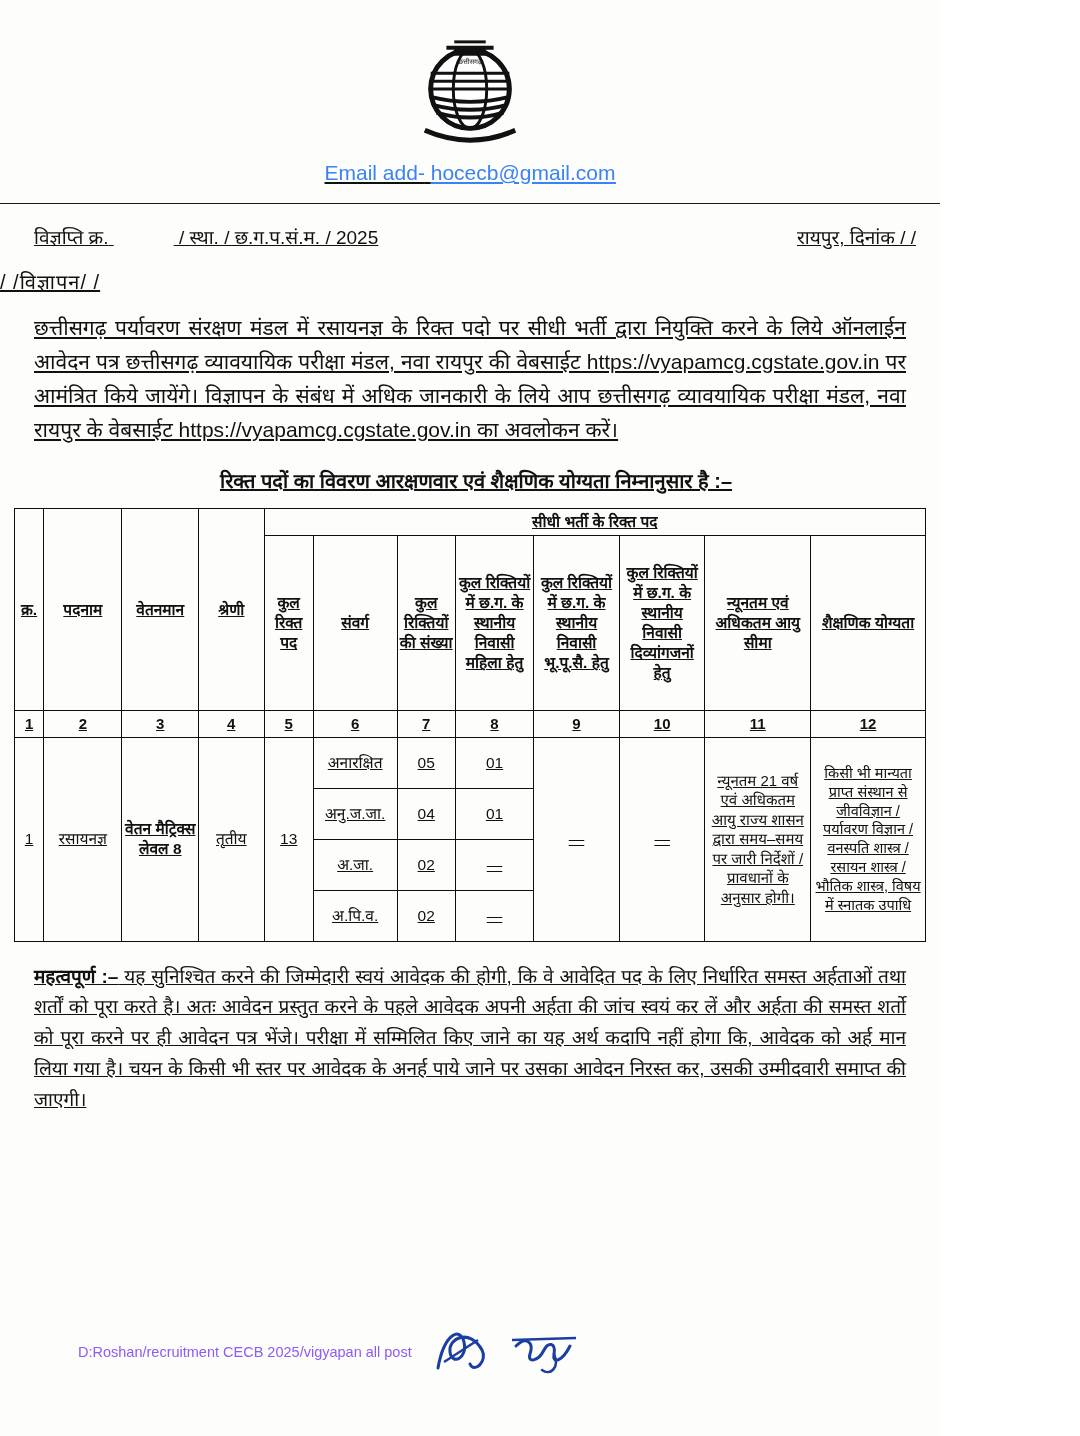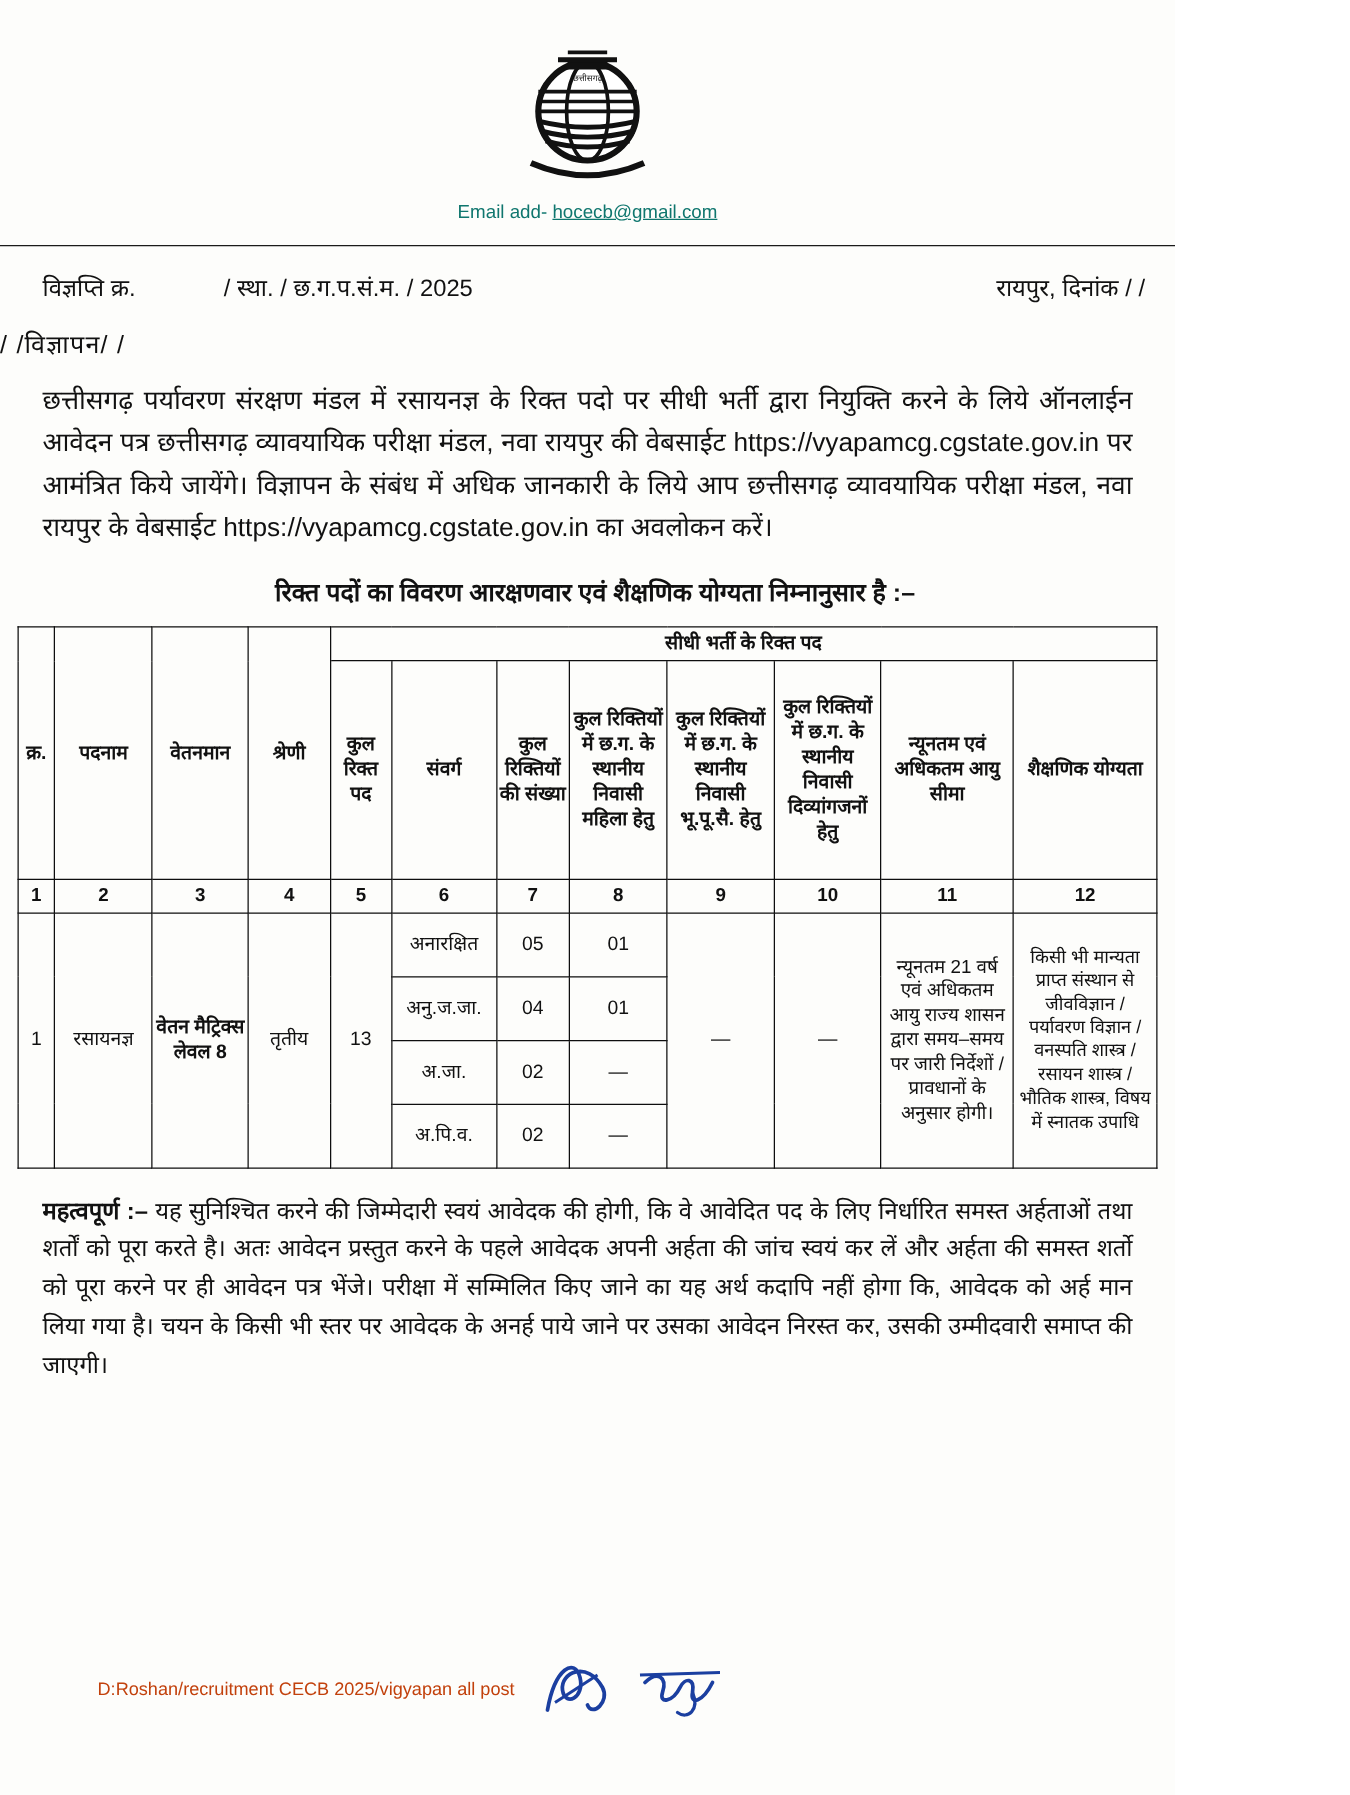--- a/index.html
+++ b/index.html
@@ -13,20 +13,21 @@
     font-family: "Liberation Sans", sans-serif;
     color: #111111;
     position: relative;
     overflow: hidden;
   }
   .page {
     position: relative;
     width: 940px;
     height: 1436px;
     background: #fdfdfb;
+    text-decoration: underline;
   }
 
   
   .header {
     text-align: center;
     padding-top: 34px;
   }
   .emblem {
     width: 118px;
     height: 118px;
@@ -36,23 +37,23 @@
   .emblem svg { display: block; }
 
   .org-name {
     font-size: 23px;
     font-weight: 700;
     letter-spacing: .3px;
     margin-top: 6px;
     color: #131313;
   }
   .email-line {
-    font-size: 15px;
+    font-size: 21px;
     margin-top: 9px;
-    color: #0f766e;
+    color: #3b82f6;
   }
   .email-line .addr {
     text-decoration: underline;
   }
   .rule {
     border-top: 1.6px solid #1a1a1a;
     margin: 18px 0 0 0;
   }
 
   
@@ -142,21 +143,21 @@
   }
   .para.indent { text-indent: 58px; }
   .para .bold { font-weight: 700; }
 
   
   .footer {
     position: absolute;
     left: 78px;
     bottom: 76px;
     font-size: 14.5px;
-    color: #c2410c;
+    color: #8b5cf6;
   }
   .sign {
     position: absolute;
     left: 430px;
     bottom: 50px;
     width: 180px;
     height: 70px;
   }
   .sign svg { display: block; }
 </style>

